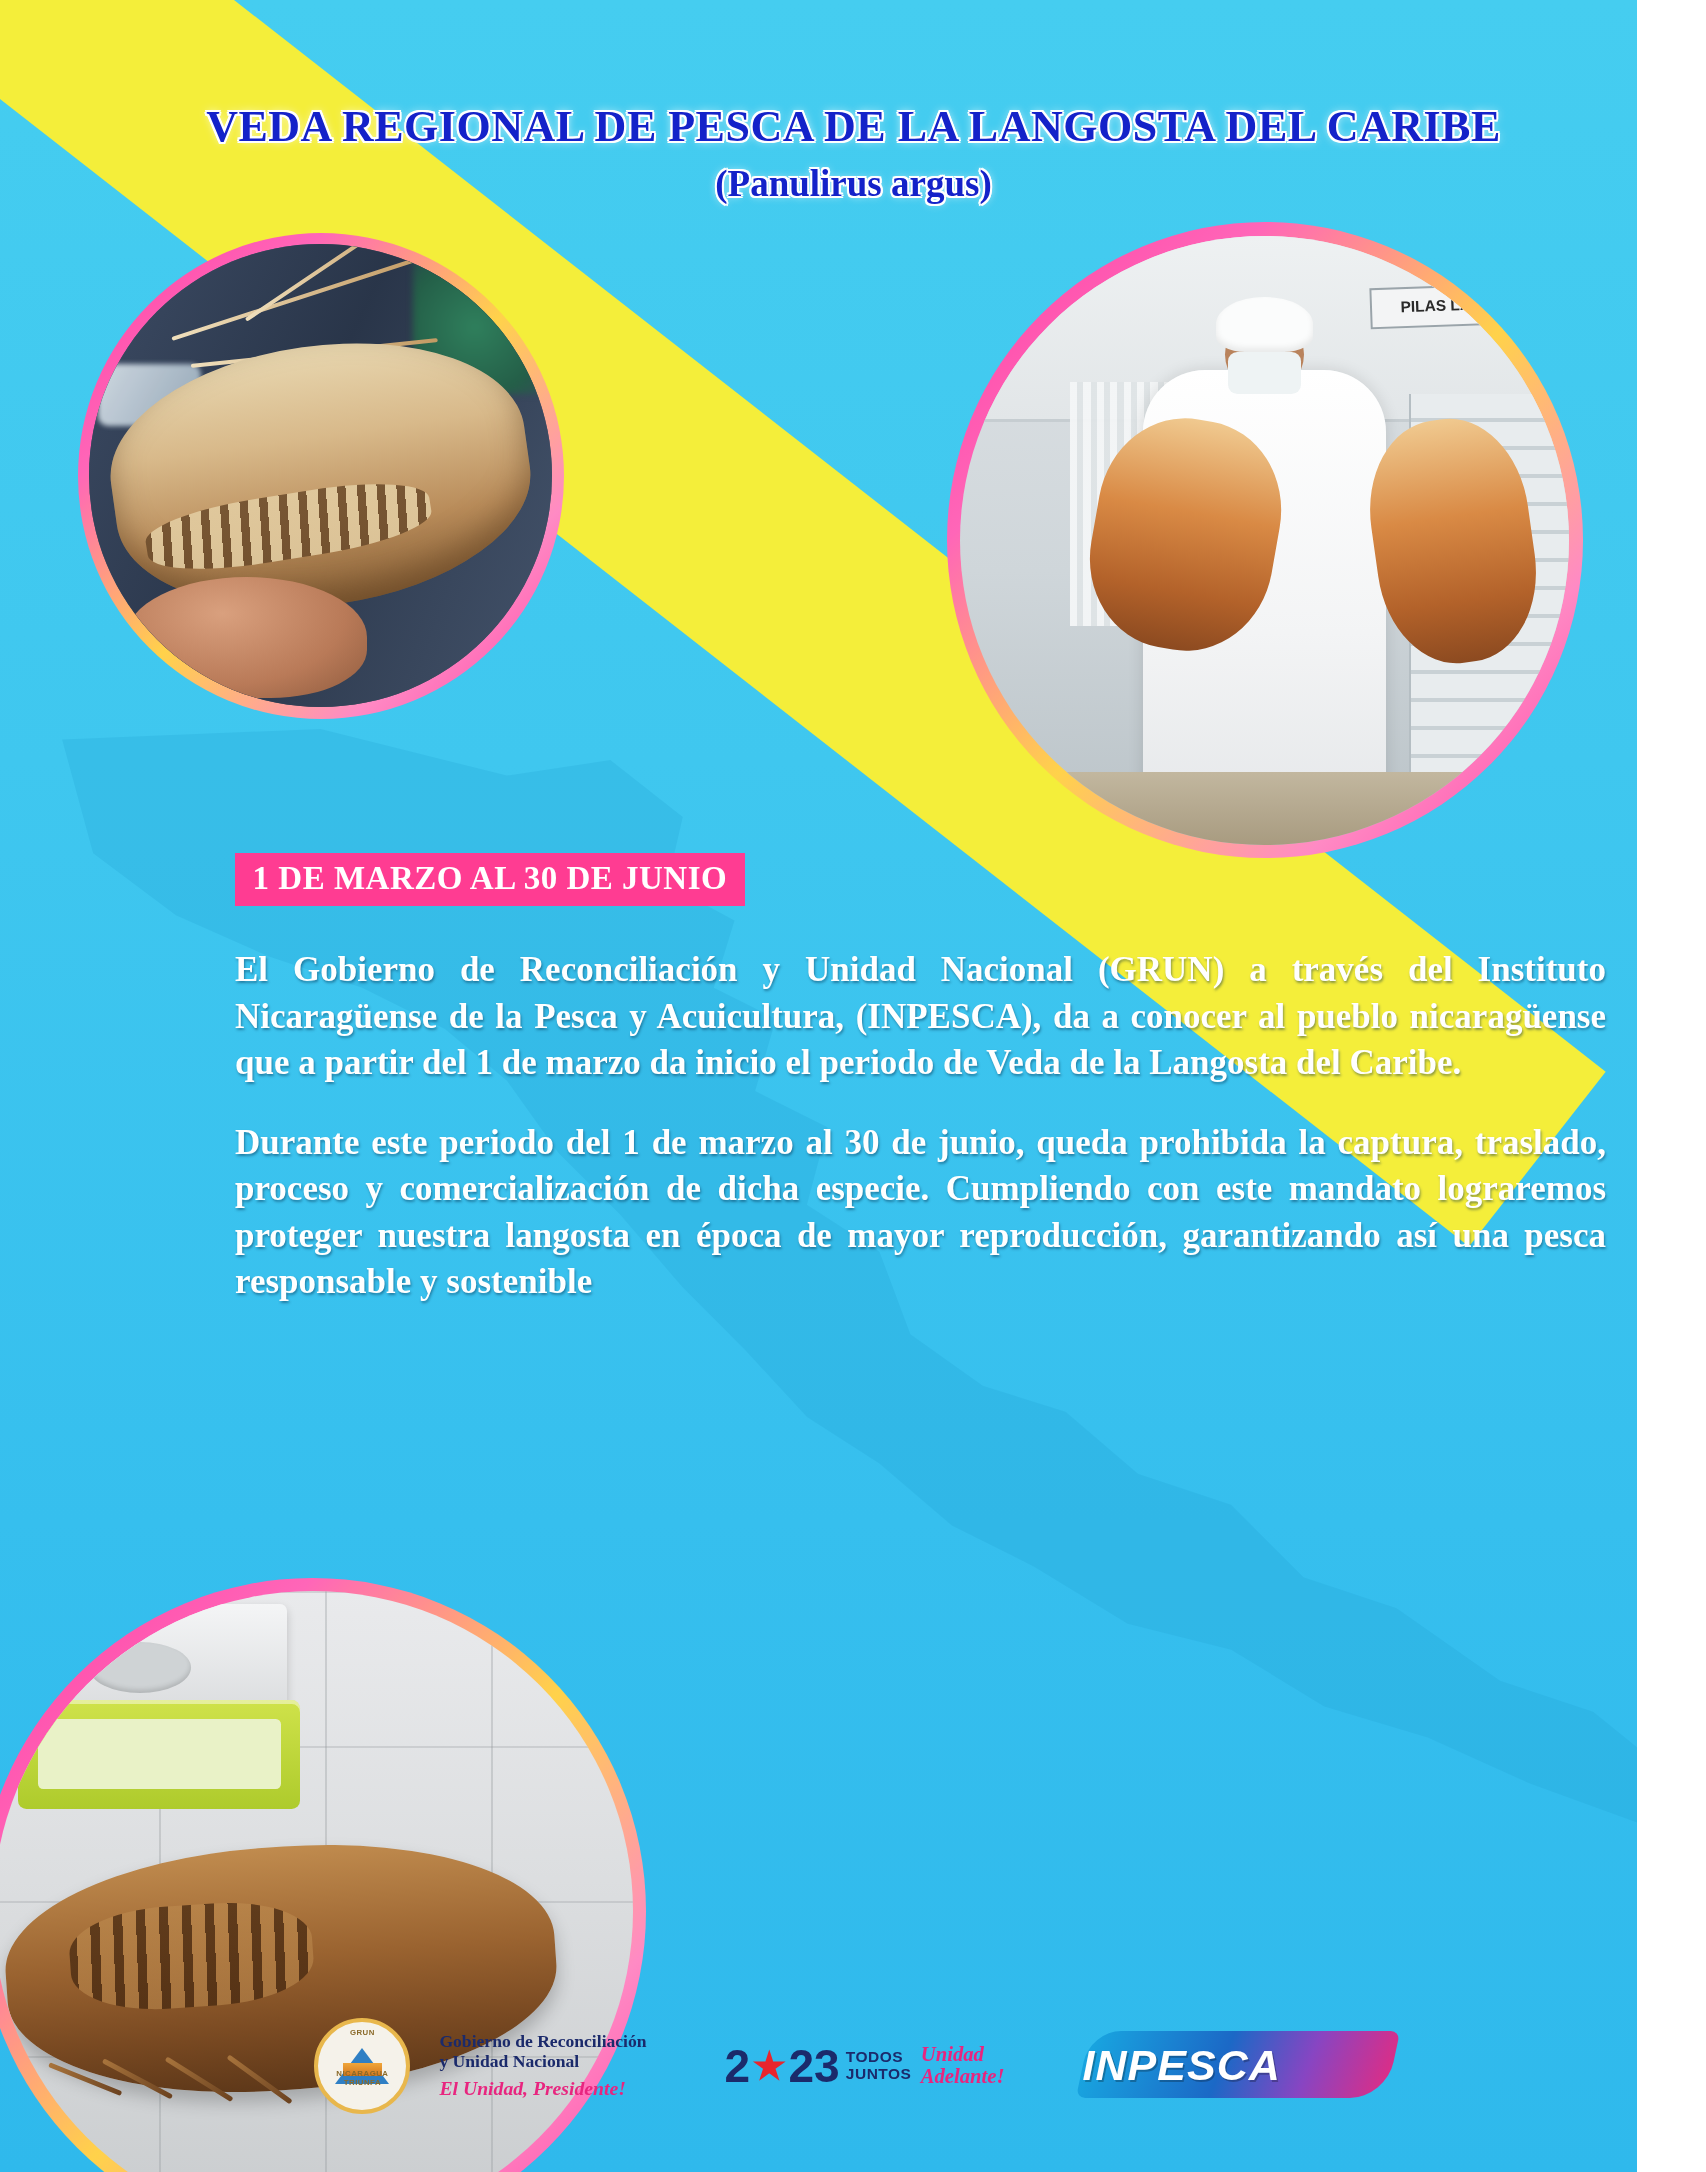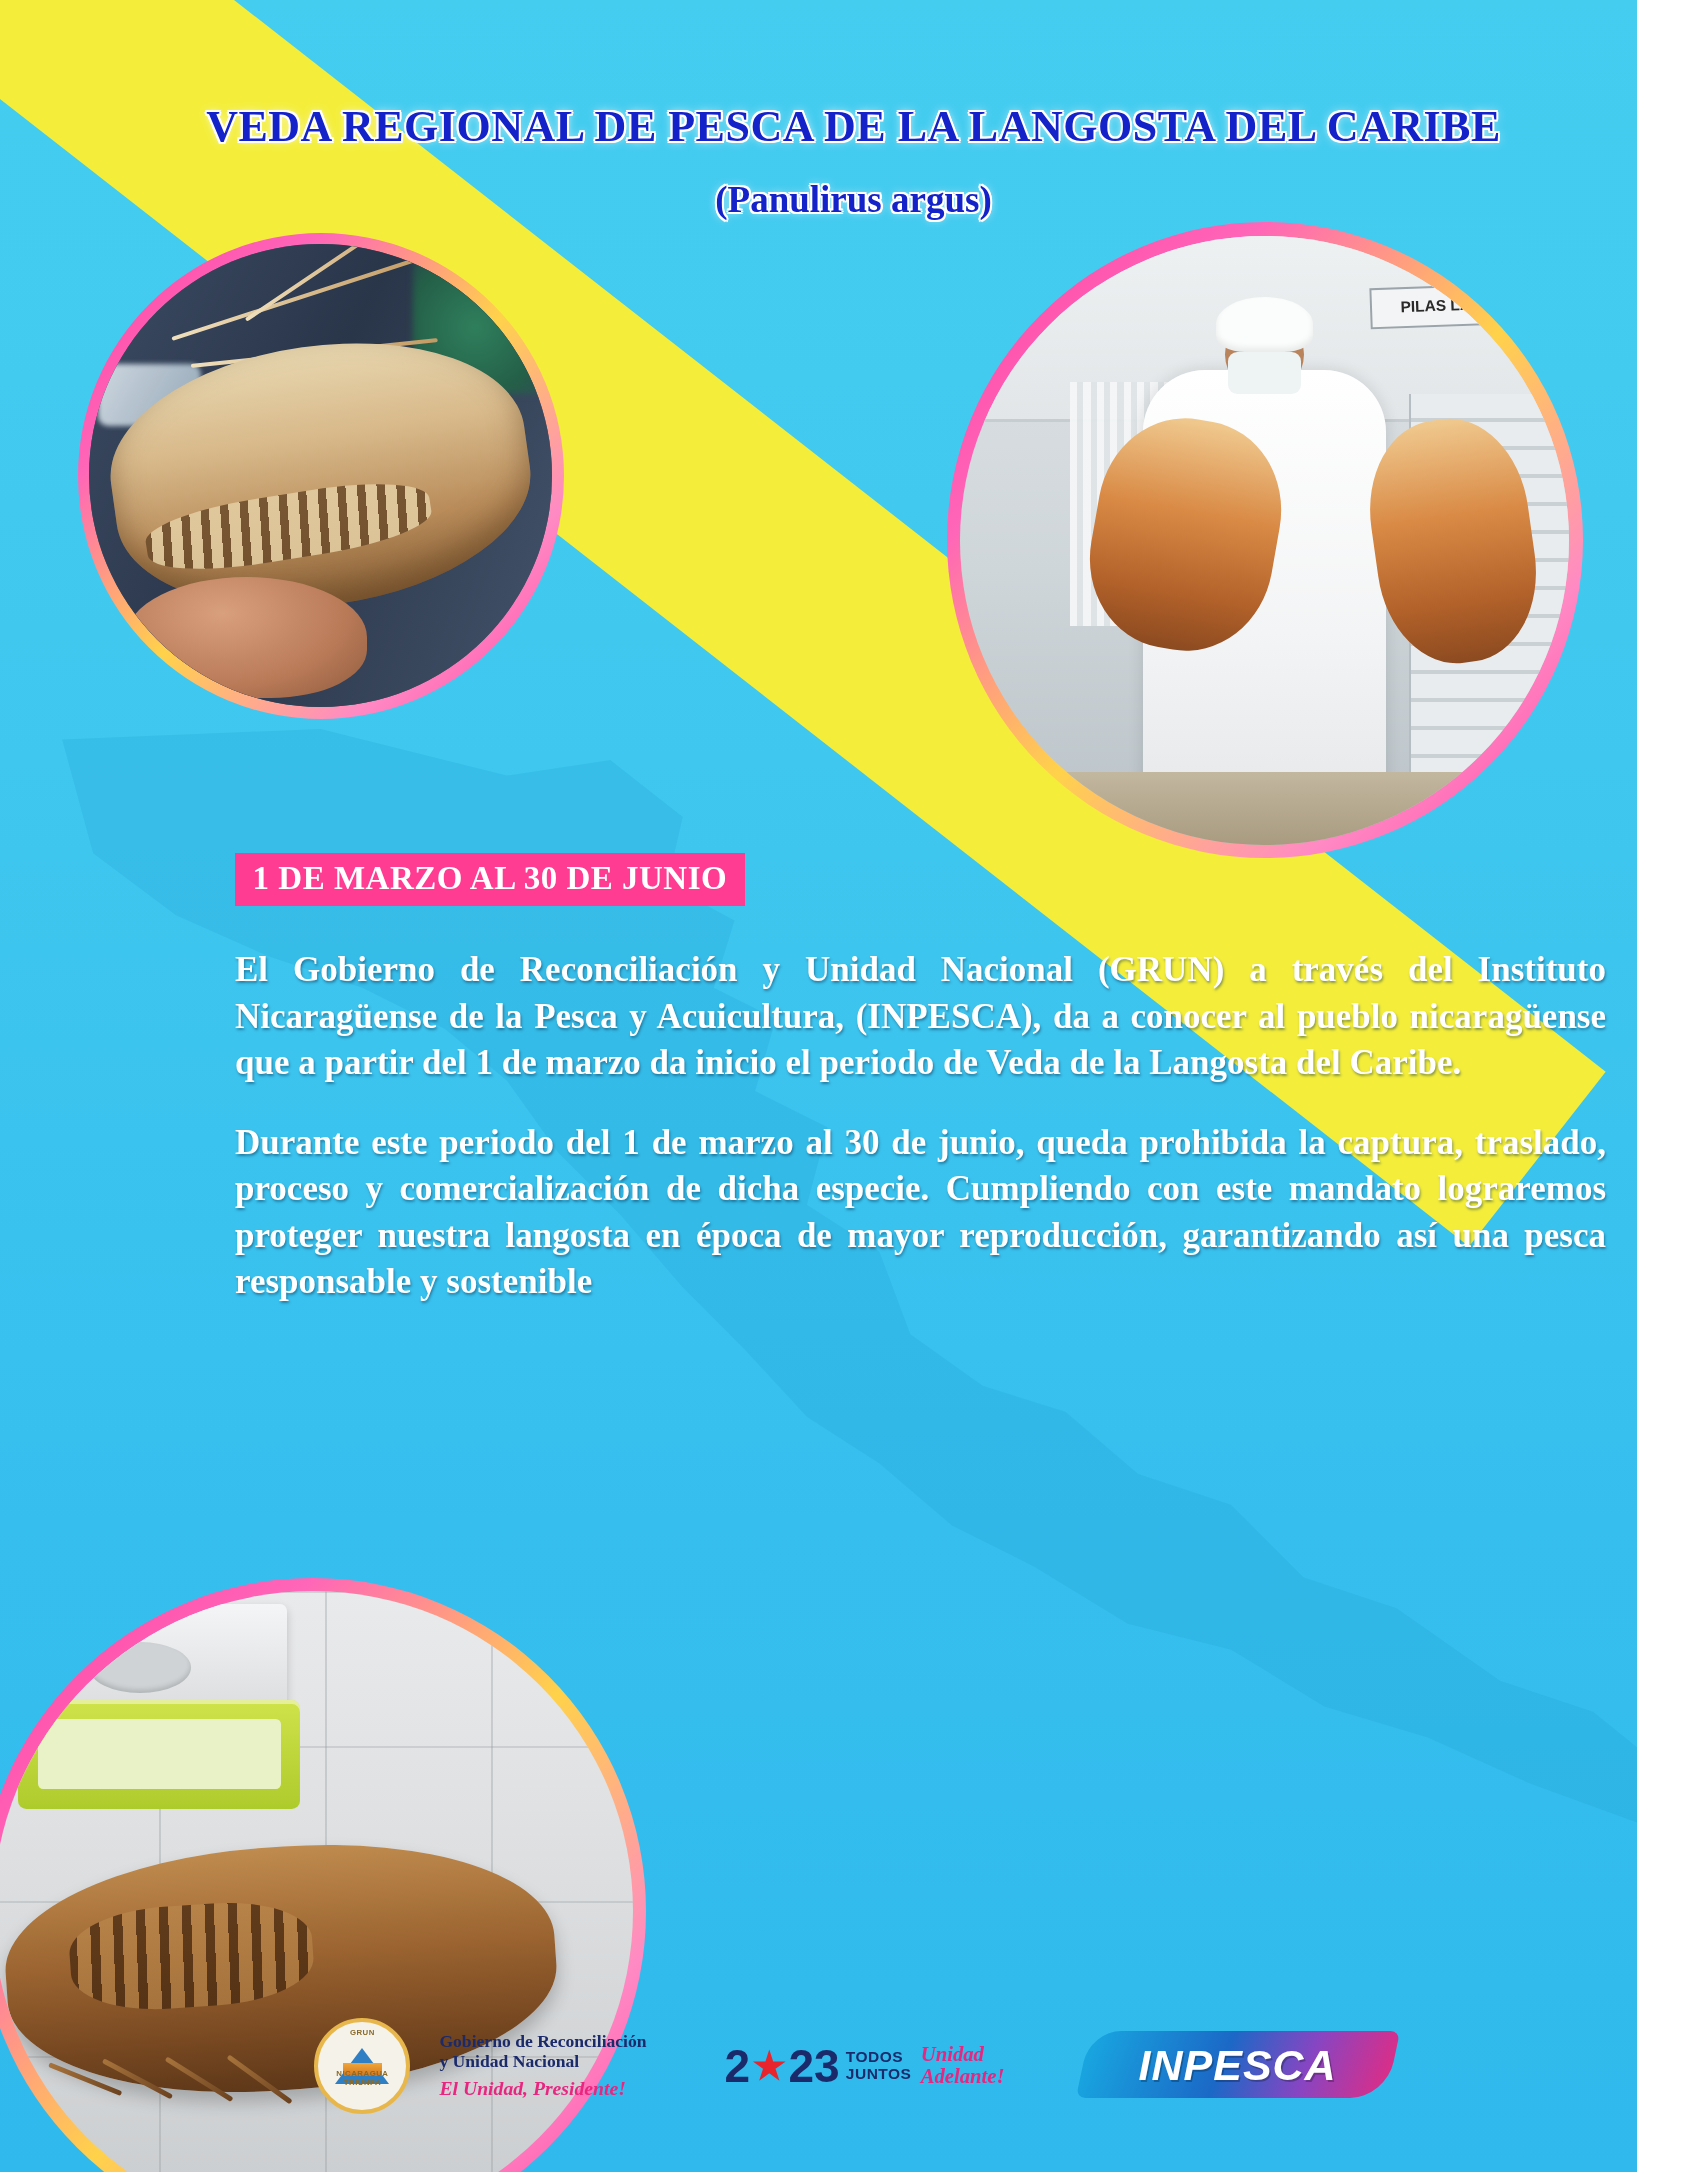--- a/index.html
+++ b/index.html
@@ -64,21 +64,21 @@
   }
   .title-sub {
     font-family: "Liberation Serif", serif;
     font-weight: bold;
     font-size: 37px;
     color: #1422c9;
     text-shadow:
        2.1px 0 0 #fff, -2.1px 0 0 #fff, 0 2.1px 0 #fff, 0 -2.1px 0 #fff,
        1.6px 1.6px 0 #fff, -1.6px 1.6px 0 #fff, 1.6px -1.6px 0 #fff, -1.6px -1.6px 0 #fff,
        0 0 8.3px rgba(255,255,255,0.9);
-    margin: 29px 0 0 0;
+    margin: 13px 0 0 0;
     line-height: 1.1;
   }
   .photo-ring {
     position: absolute;
     border-radius: 50%;
     box-sizing: border-box;
     z-index: 4;
     background:
       linear-gradient(135deg, #ff3fa4 0%, #ff66b8 25%, #ffd24a 52%, #ff8ac4 78%, #ff3fa4 100%);
   }
@@ -420,21 +420,20 @@
     color: #e8257f;
     line-height: 1.05;
     margin-left: 3.1px;
   }
   .logo-inpesca {
     position: relative;
     width: 310px;
     height: 88px;
     display: flex;
     align-items: center;
-    justify-content: center;
   }
   .inpesca-swoosh {
     position: absolute;
     left: 0; top: 9.3px;
     width: 310px; height: 67px;
     background: linear-gradient(100deg, #17a6e0 0%, #1a64c4 45%, #8c3fc0 72%, #e8257f 100%);
     border-radius: 31px 9.3px 36px 9.3px;
     transform: skewX(-12deg);
     opacity: .95;
   }

